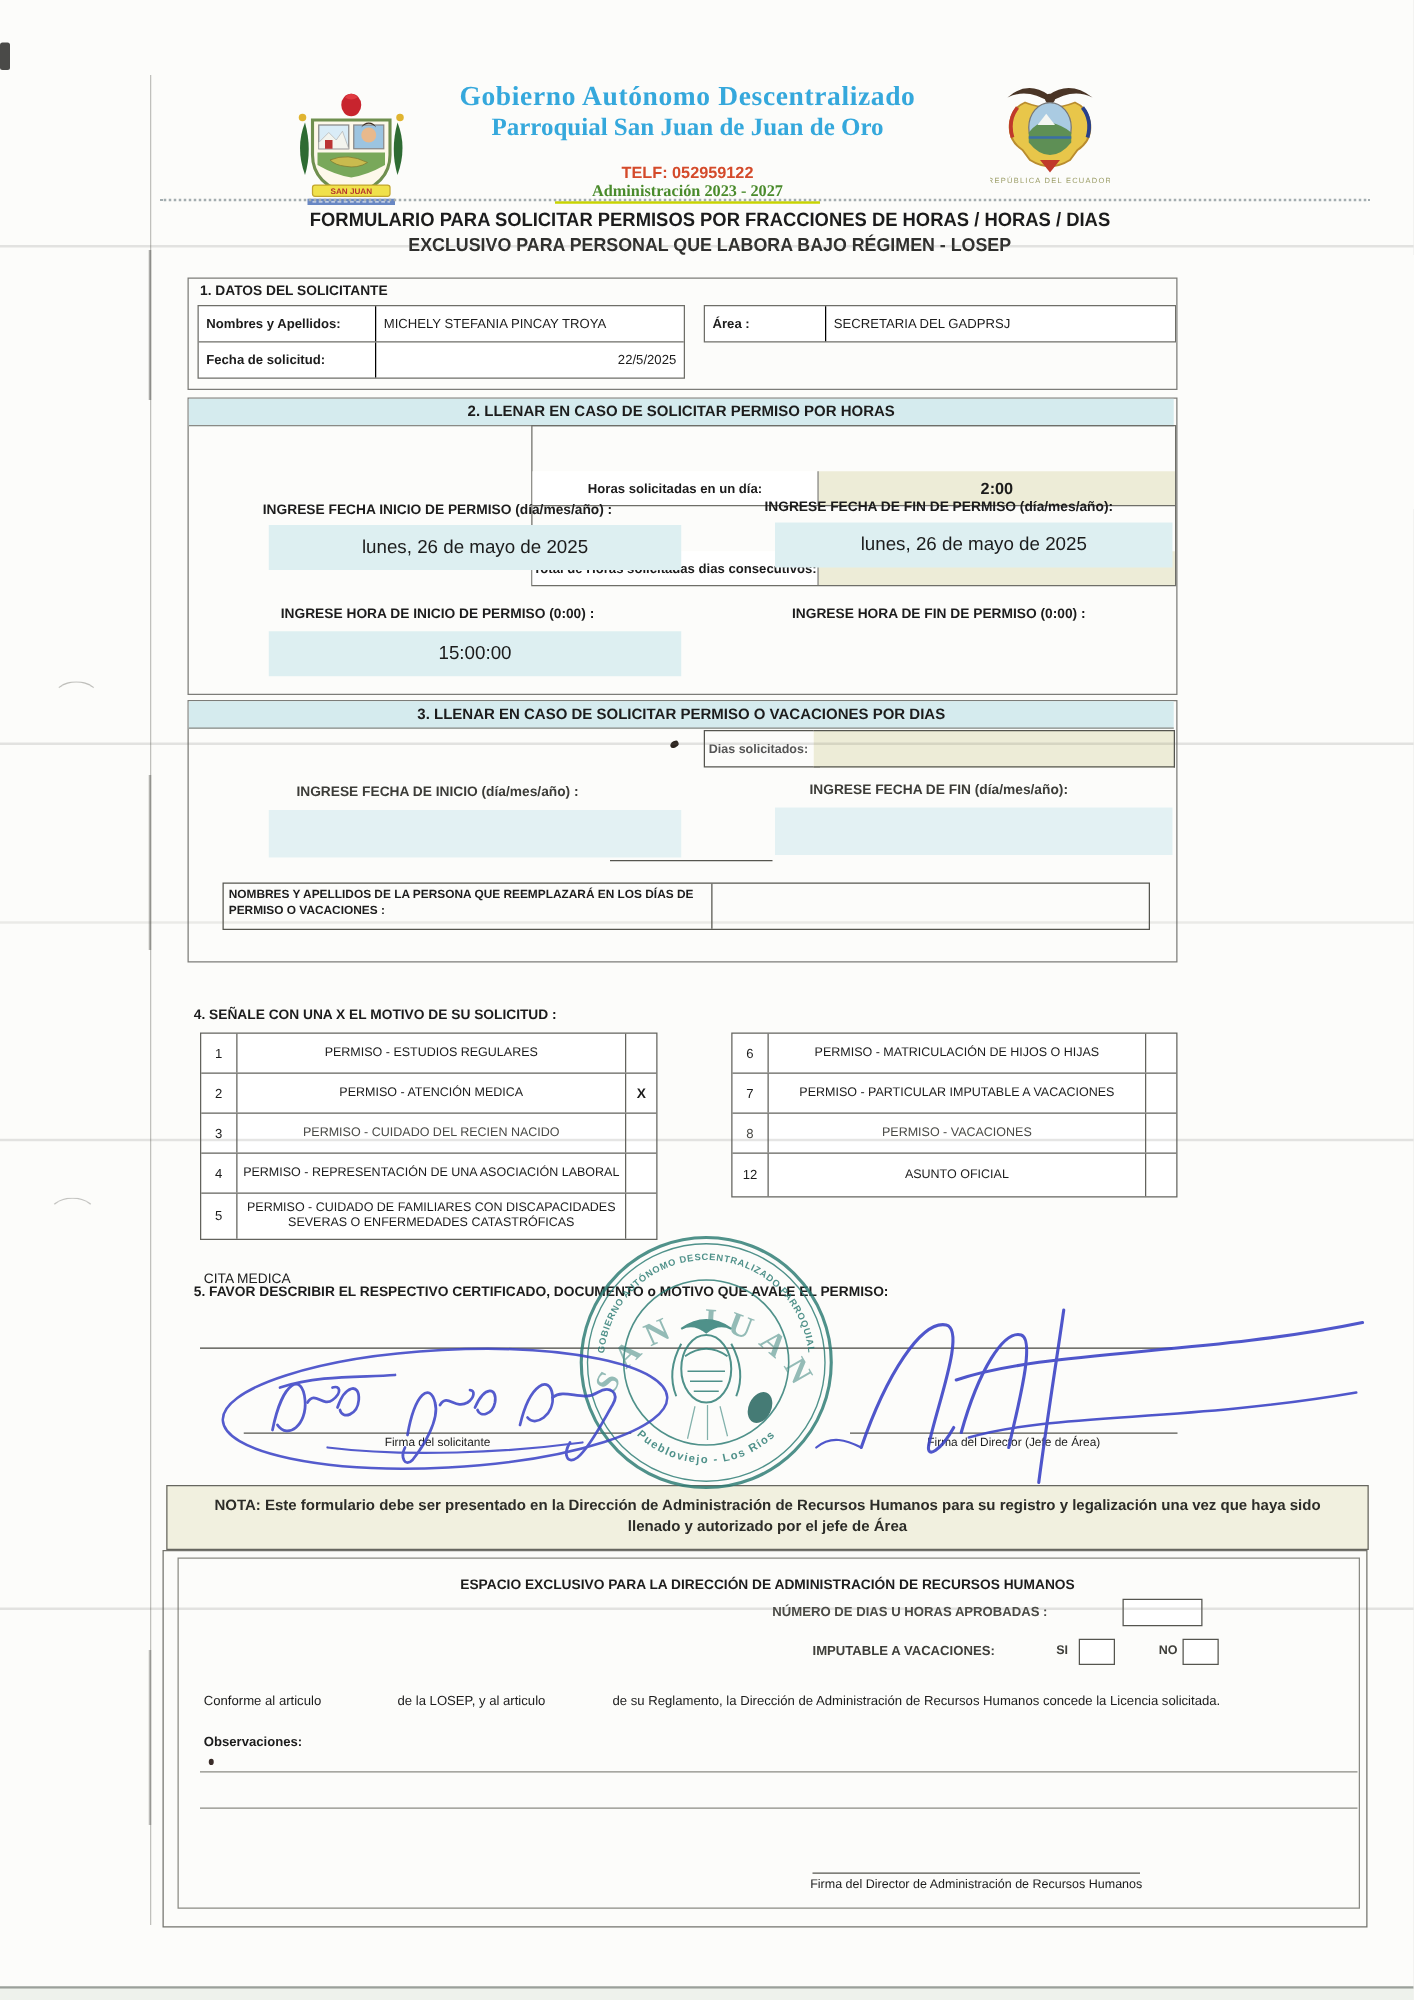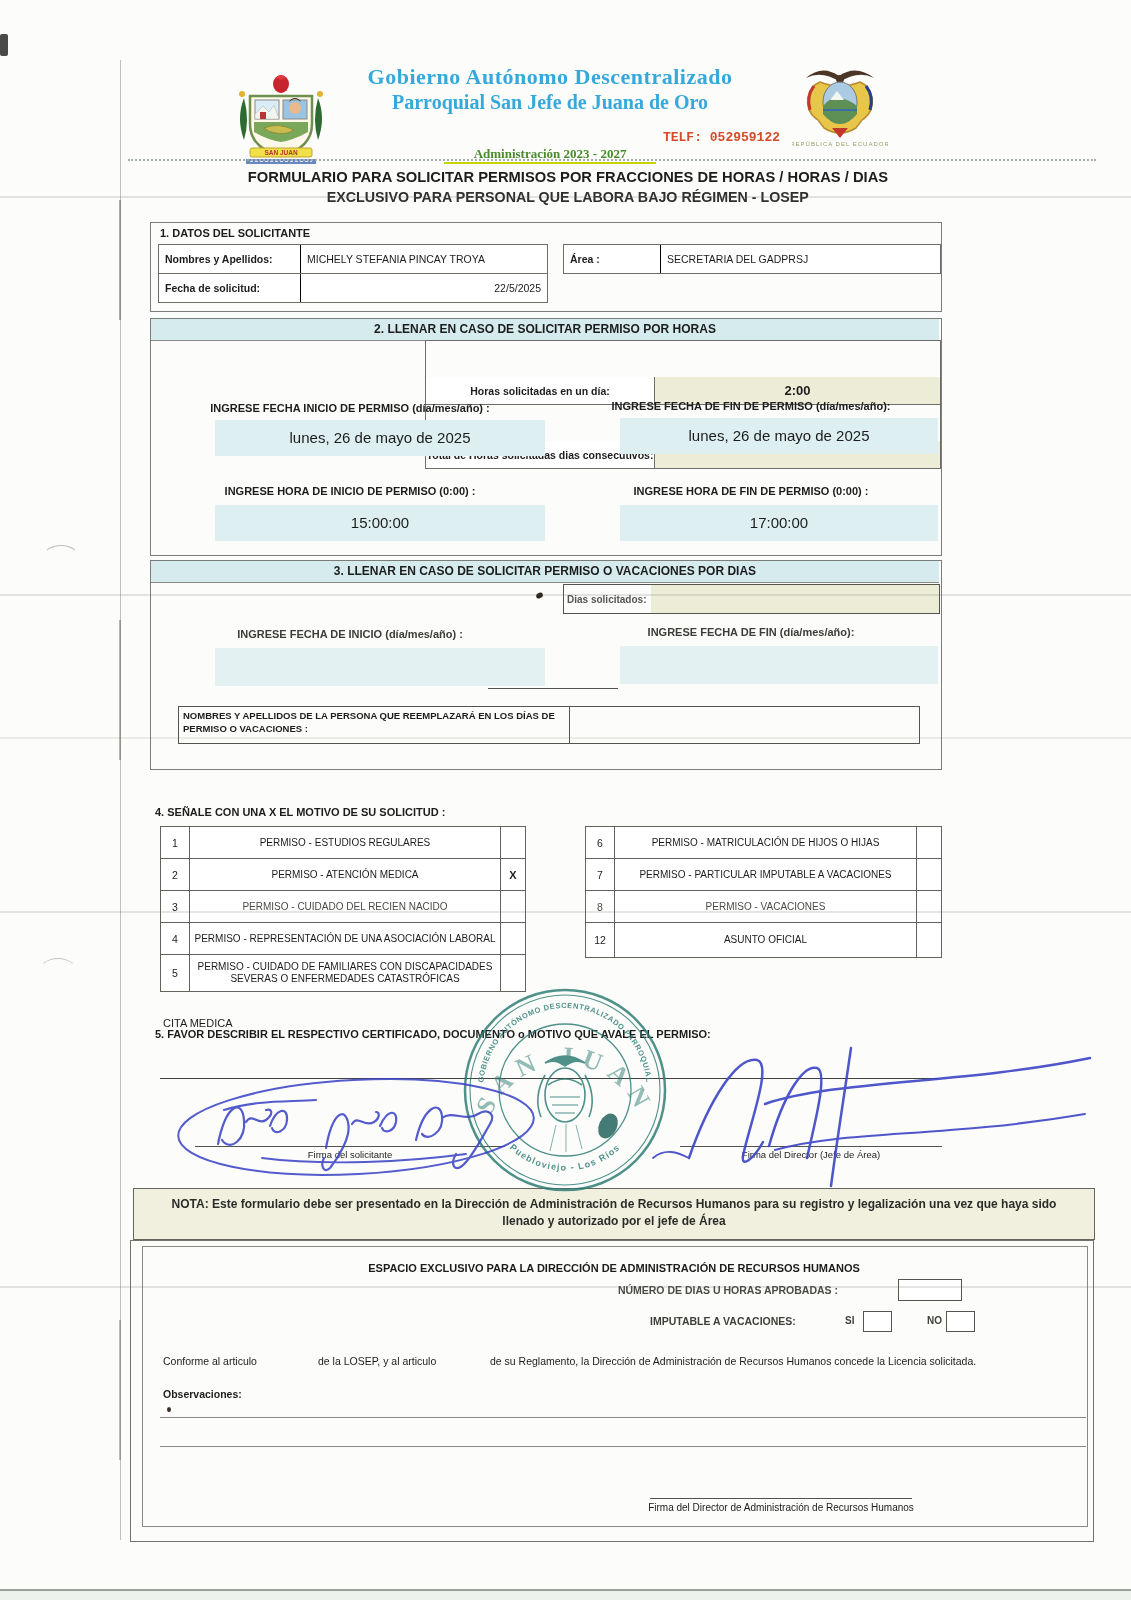--- a/index.html
+++ b/index.html
@@ -76,22 +76,22 @@
       <circle cx="12" cy="22" r="3" fill="#e0b430"></circle>
       <circle cx="90" cy="22" r="3" fill="#e0b430"></circle>
       <rect x="20" y="76" width="62" height="9" rx="2" fill="#f0e14a" stroke="#c2a52e"></rect>
       <text x="51" y="83" text-anchor="middle" font-size="6.5" font-weight="bold" fill="#b5342c" font-family="Liberation Sans, sans-serif">SAN JUAN</text>
       <rect x="16" y="87" width="70" height="5" fill="#4e72b8" opacity=".85"></rect>
       <path d="M20,89.5 h62" stroke="#dfe6f4" stroke-width="1" stroke-dasharray="3 2"></path>
     </svg>
   </div>
 
   <div class="abs ctr" style="left:320px;top:64px;width:460px;font-family:'Liberation Serif',serif;font-weight:bold;font-size:22px;color:#35a8dc;letter-spacing:.5px;">Gobierno Autónomo Descentralizado</div>
-  <div class="abs ctr" style="left:320px;top:91px;width:460px;font-family:'Liberation Serif',serif;font-weight:bold;font-size:20px;color:#35a8dc;">Parroquial San Jefe de Juana de Oro</div>
-  <div class="abs ctr" style="left:320px;top:130px;width:460px;font-family:Liberation Mono, monospace;font-weight:bold;font-size:13px;color:#d44a2a;text-align:right;">TELF: 052959122</div>
+  <div class="abs ctr" style="left:320px;top:91px;width:460px;font-family:'Liberation Serif',serif;font-weight:bold;font-size:20px;color:#35a8dc;">Parroquial San Juan de Juan de Oro</div>
+  <div class="abs ctr" style="left:320px;top:130px;width:460px;font-family:Liberation Sans, sans-serif;font-weight:bold;font-size:13px;color:#d44a2a;">TELF: 052959122</div>
   <div class="abs ctr" style="left:320px;top:144px;width:460px;">
     <span style="font-family:'Liberation Serif',serif;font-weight:bold;font-size:13px;color:#4a8b2c;border-bottom:2px solid #c8d400;padding:0 30px 1px;">Administración 2023 - 2027</span>
   </div>
 
   <div class="abs" style="left:792px;top:62px;width:96px;height:92px;">
     <svg width="96" height="92" viewBox="0 0 96 92">
       <path d="M14,16 Q30,2 47,14 Q64,2 82,16 Q66,8 48,20 Q30,8 14,16z" fill="#4a3526"></path>
       <circle cx="48" cy="17" r="4" fill="#4a3526"></circle>
       <path d="M28,20 q-10,4 -12,16 q-2,14 10,22 l6,8 q16,10 32,0 l6,-8 q12,-8 10,-22 q-2,-12 -12,-16 q-20,8 -40,0z" fill="#e8c64a" stroke="#b98c2e" stroke-width="1.5"></path>
       <path d="M22,24 q-8,10 -4,24" stroke="#c0392b" stroke-width="3" fill="none"></path>
@@ -147,21 +147,20 @@
   </div>
 
   <div class="abs lbl ctr" style="left:160px;top:402px;width:380px;">INGRESE FECHA INICIO DE PERMISO (día/mes/año) :</div>
   <div class="abs lbl ctr" style="left:563px;top:400px;width:376px;">INGRESE FECHA DE FIN DE PERMISO (día/mes/año):</div>
   <div class="abs cyfield val-lg" style="left:215px;top:420px;width:330px;height:36px;">lunes, 26 de mayo de 2025</div>
   <div class="abs cyfield val-lg" style="left:620px;top:418px;width:318px;height:36px;">lunes, 26 de mayo de 2025</div>
 
   <div class="abs lbl ctr" style="left:160px;top:485px;width:380px;">INGRESE HORA DE INICIO DE PERMISO (0:00) :</div>
   <div class="abs lbl ctr" style="left:563px;top:485px;width:376px;">INGRESE HORA DE FIN DE PERMISO (0:00) :</div>
   <div class="abs cyfield val-lg" style="left:215px;top:505px;width:330px;height:36px;">15:00:00</div>
-  <div class="abs cyfield val-lg" style="left:620px;top:505px;width:318px;height:36px;">17:00:00</div>
 
   <div class="abs box" style="left:150px;top:560px;width:790px;height:208px;"></div>
   <div class="abs hdrbar" style="left:151px;top:561px;width:788px;height:21px;">3. LLENAR EN CASO DE SOLICITAR PERMISO O VACACIONES POR DIAS</div>
   <div class="abs" style="left:563px;top:584px;width:88px;height:28px;border:1px solid #55554f;font-size:10px;font-weight:bold;color:#555;display:flex;align-items:center;padding-left:3px;">
     <span>Dias solicitados:</span>
   </div>
   <div class="abs bgfield" style="left:651px;top:584px;width:288px;height:28px;border:1px solid #55554f;border-left:none;"></div>
   <div class="abs" style="left:536px;top:593px;width:7px;height:5px;background:#2c241e;border-radius:60% 40% 50% 50%;transform:rotate(-25deg);"></div>
 
   <div class="abs lbl ctr" style="left:160px;top:628px;width:380px;color:#3c3c38;">INGRESE FECHA DE INICIO (día/mes/año) :</div>

